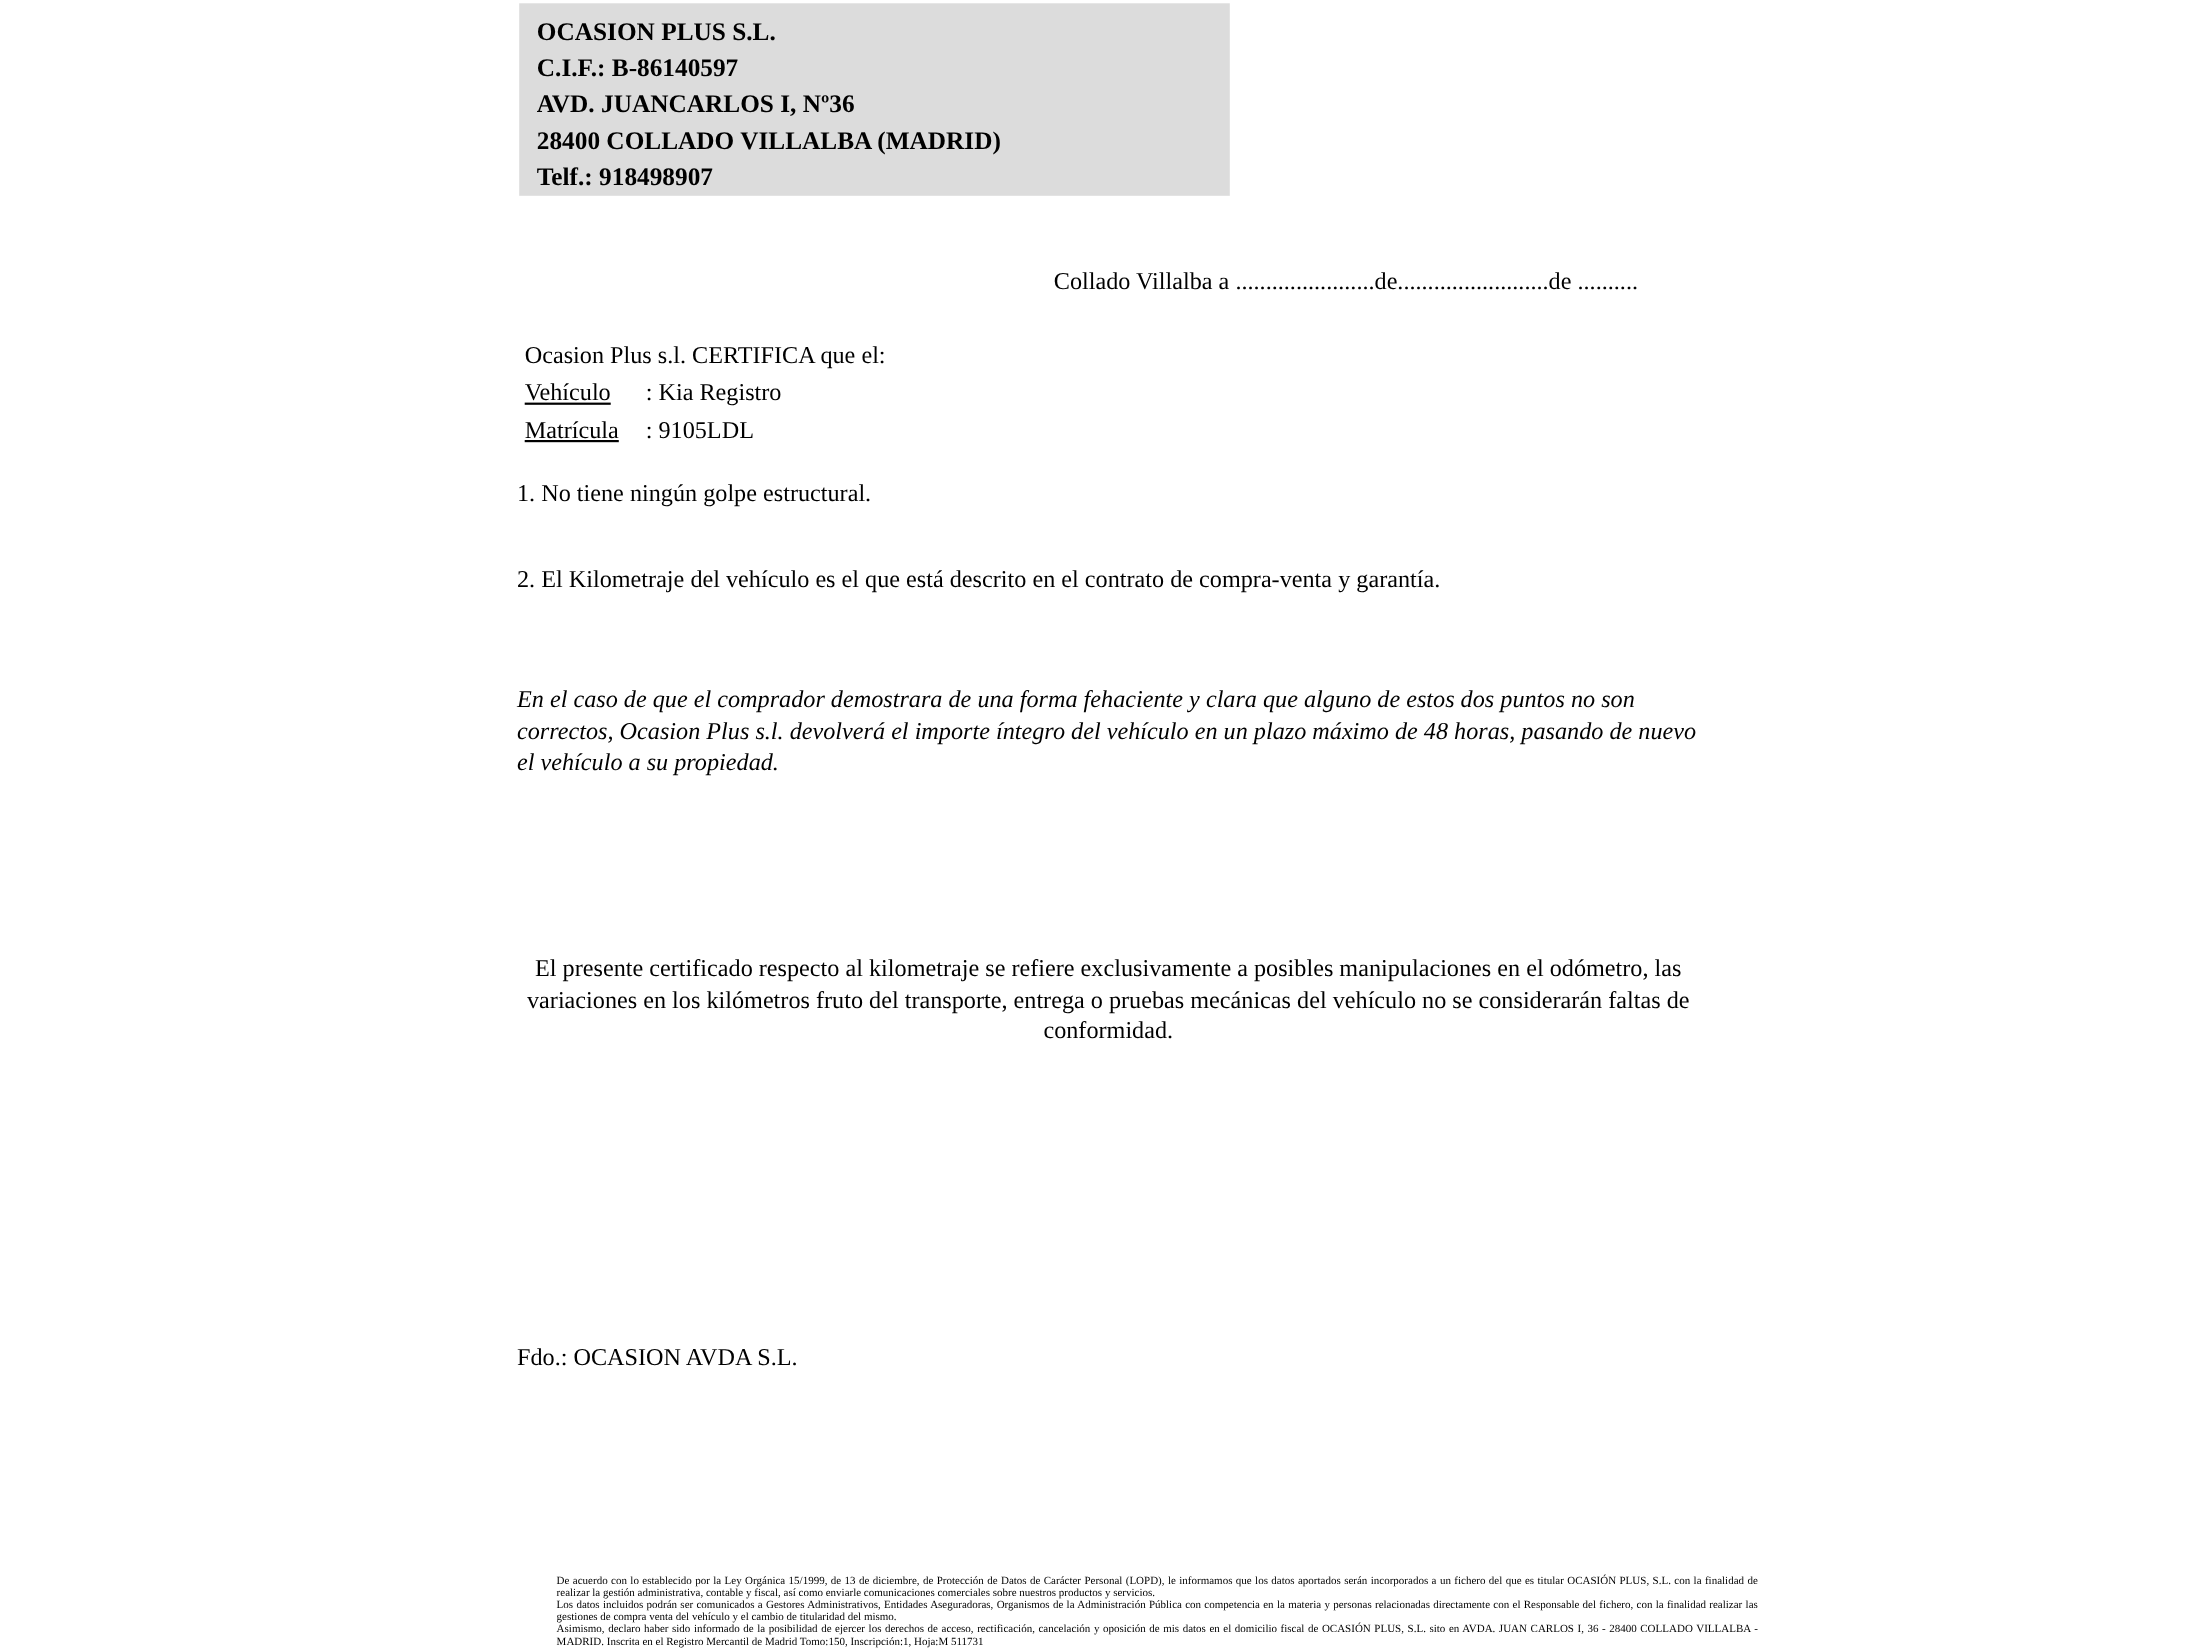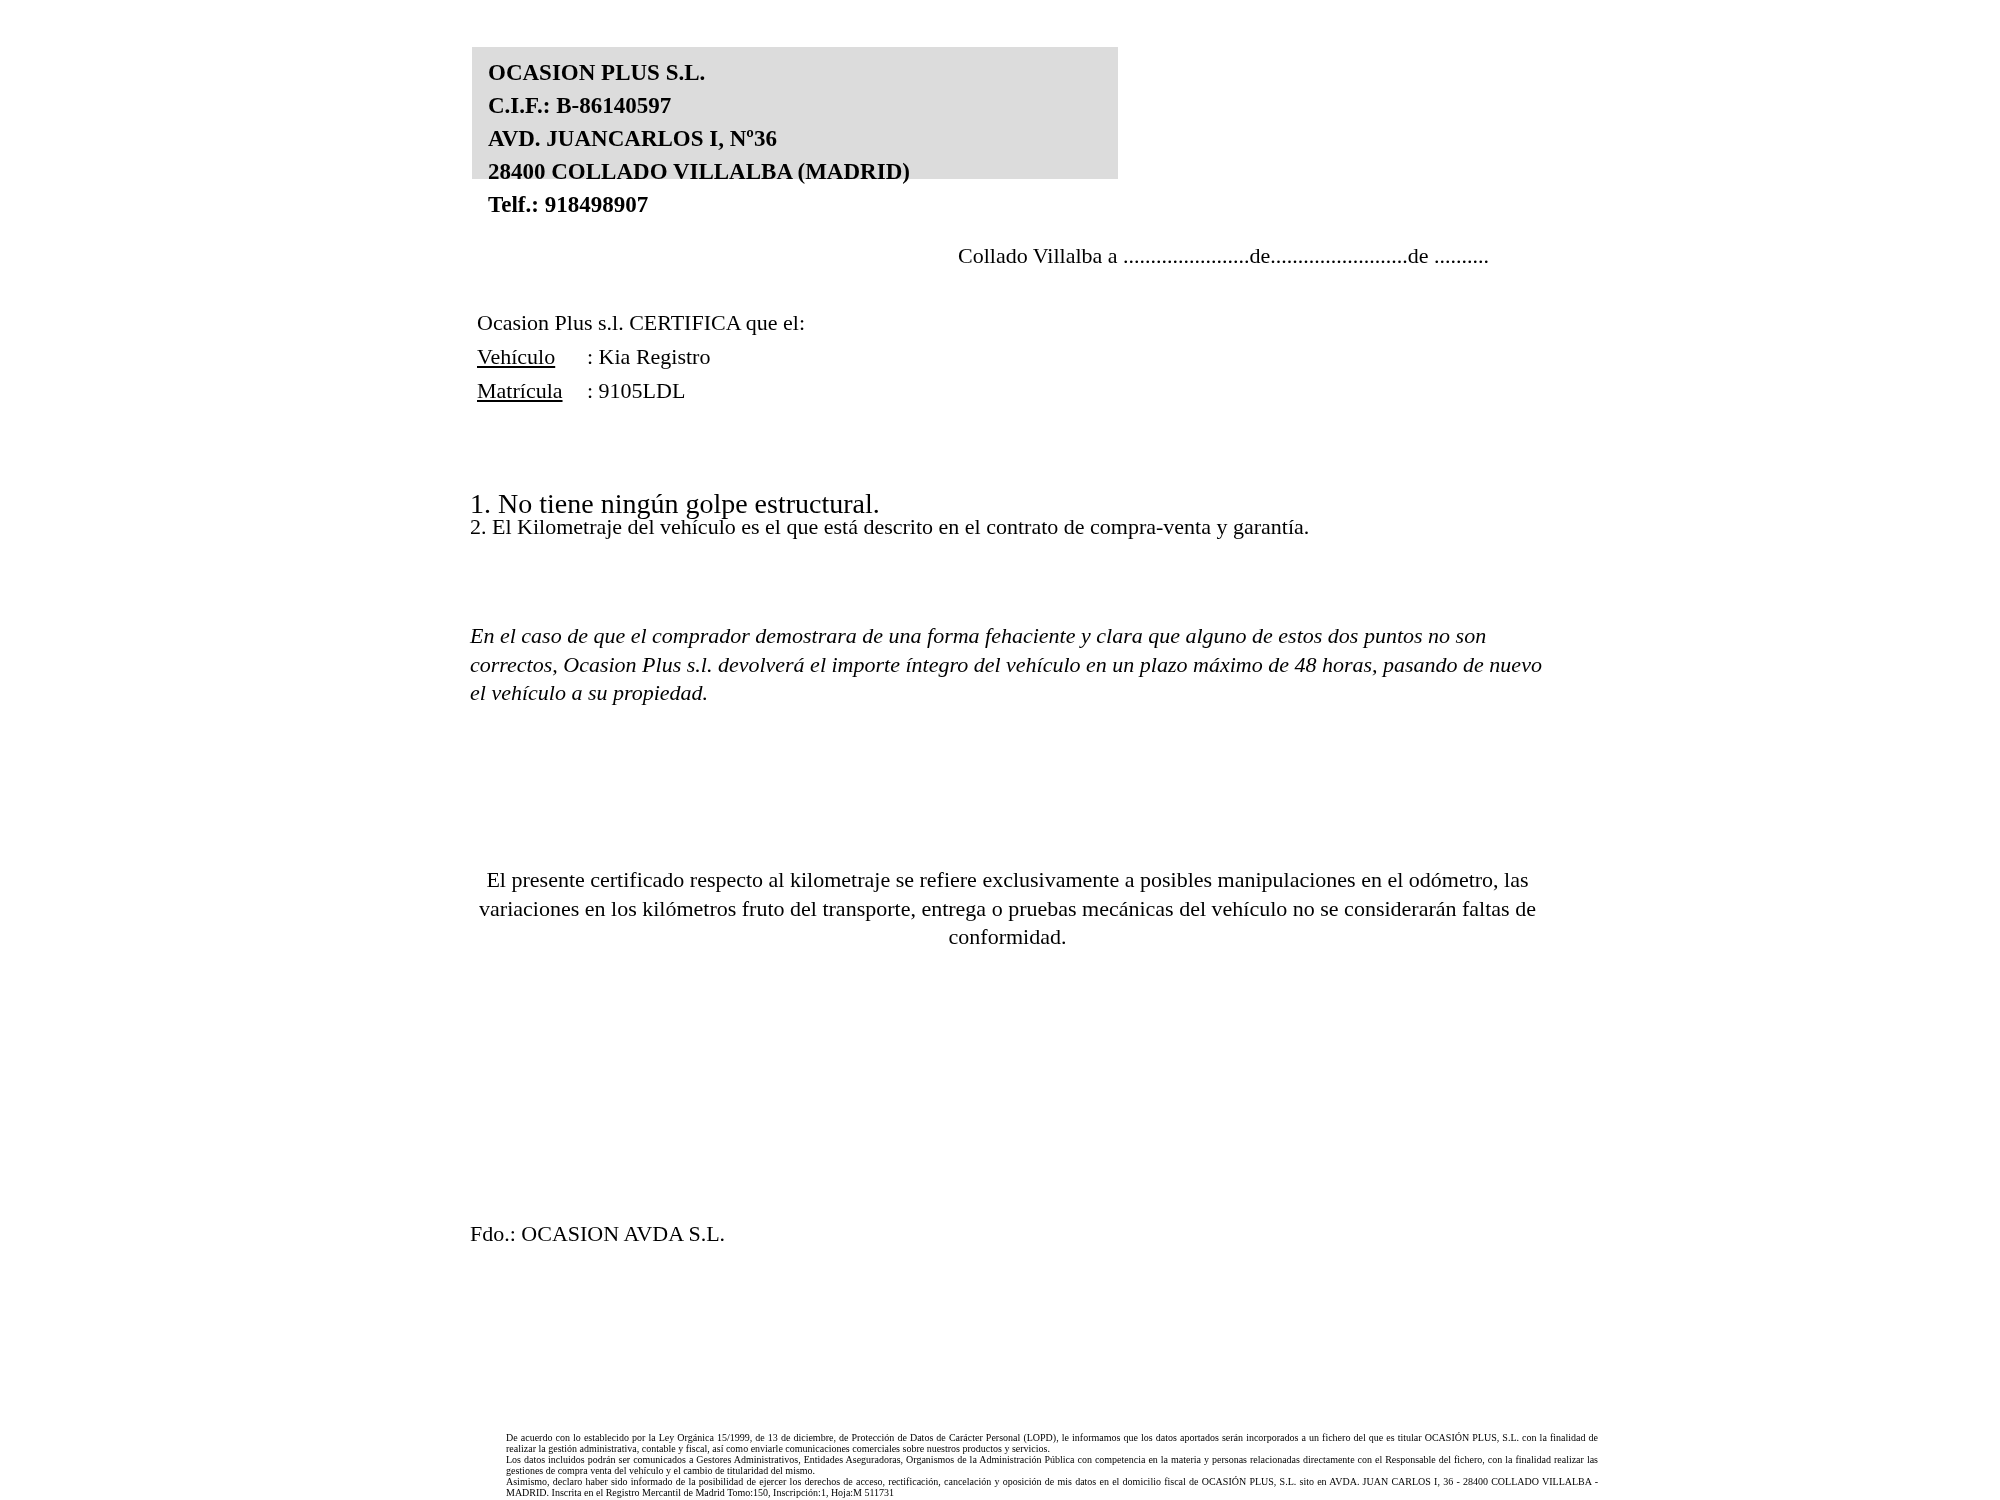--- a/index.html
+++ b/index.html
@@ -16,25 +16,24 @@
     color: #000000;
     overflow: hidden;
   }
 
   
   .company-box {
     position: absolute;
     left: 472px;
     top: 3px;
     width: 646px;
-    height: 132px;
+    height: 175px;
     background: #dcdcdc;
     box-sizing: border-box;
     padding: 9px 0 10px 16px;
-    margin-top: 44px;
   }
   .company-box div {
     font-size: 23px;
     font-weight: bold;
     line-height: 33px;
     white-space: nowrap;
   }
 
   
   .date-line {
@@ -58,22 +57,22 @@
     width: 110px;
   }
   .u-label {
     text-decoration: underline;
   }
 
   
   .point-1 {
     position: absolute;
     left: 470px;
-    top: 488px;
-    font-size: 28px;
+    top: 435px;
+    font-size: 22px;
   }
   .point-2 {
     position: absolute;
     left: 470px;
     top: 514px;
     font-size: 22px;
     width: 1090px;
   }
 
   

